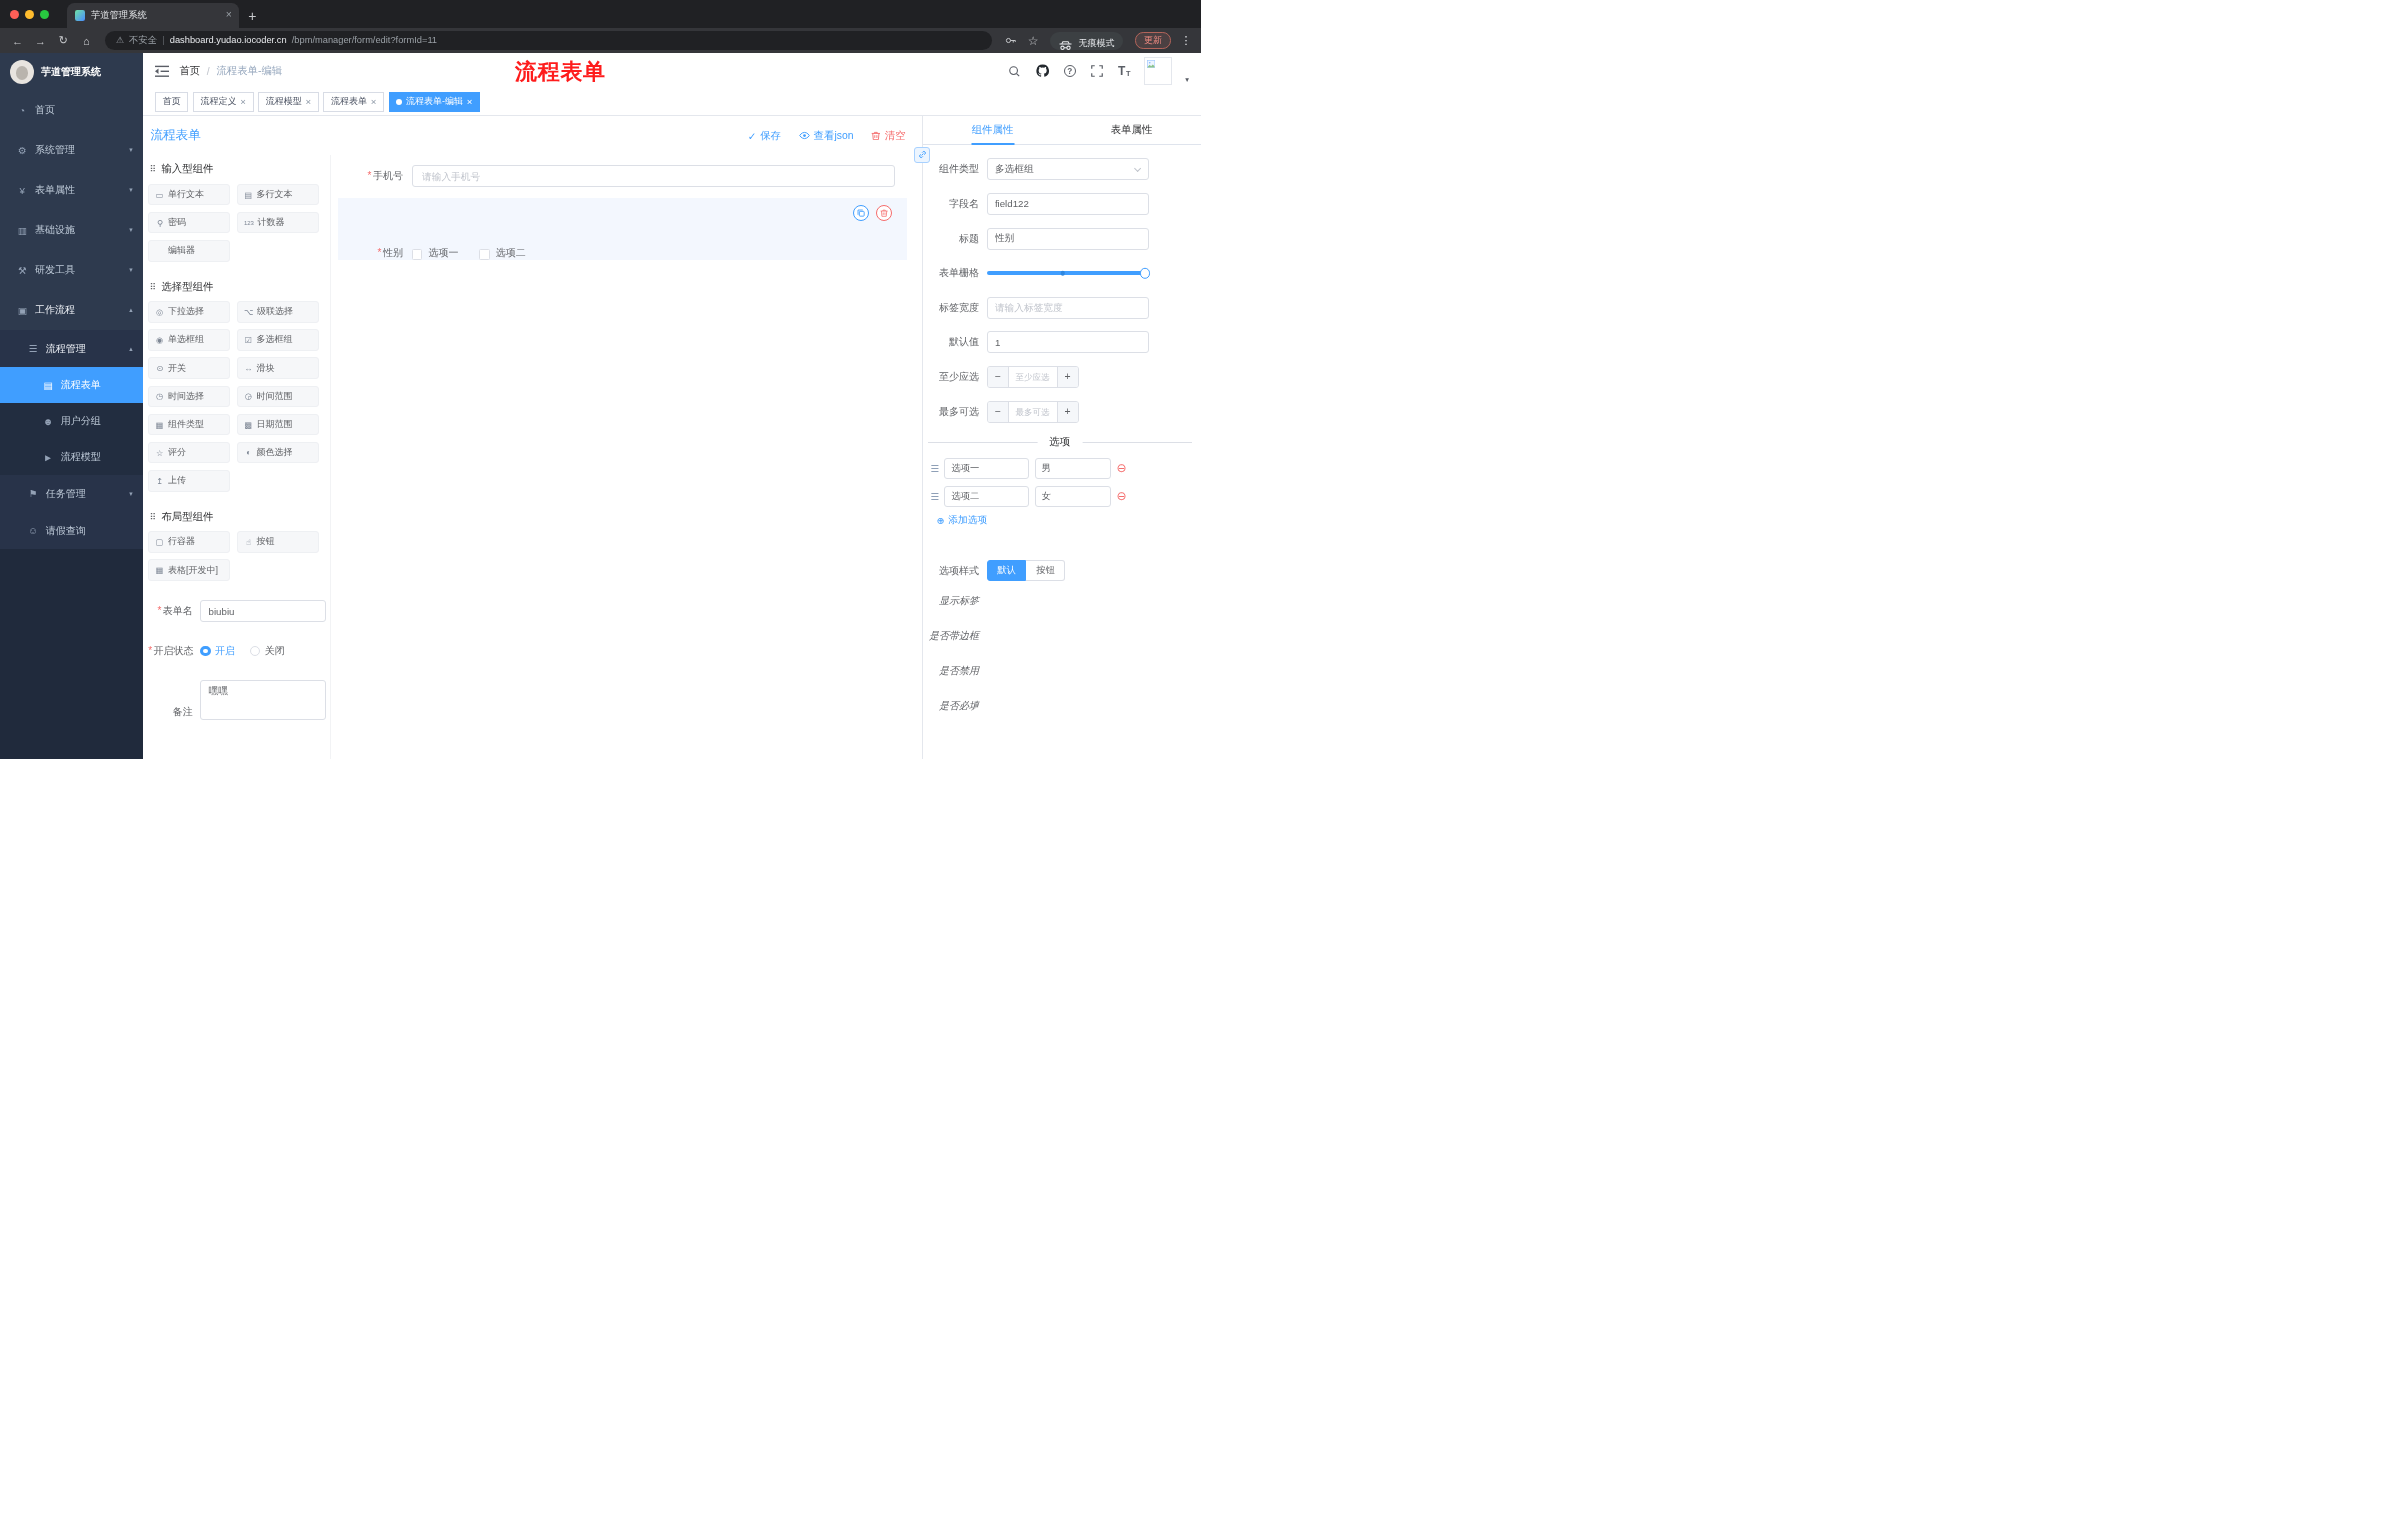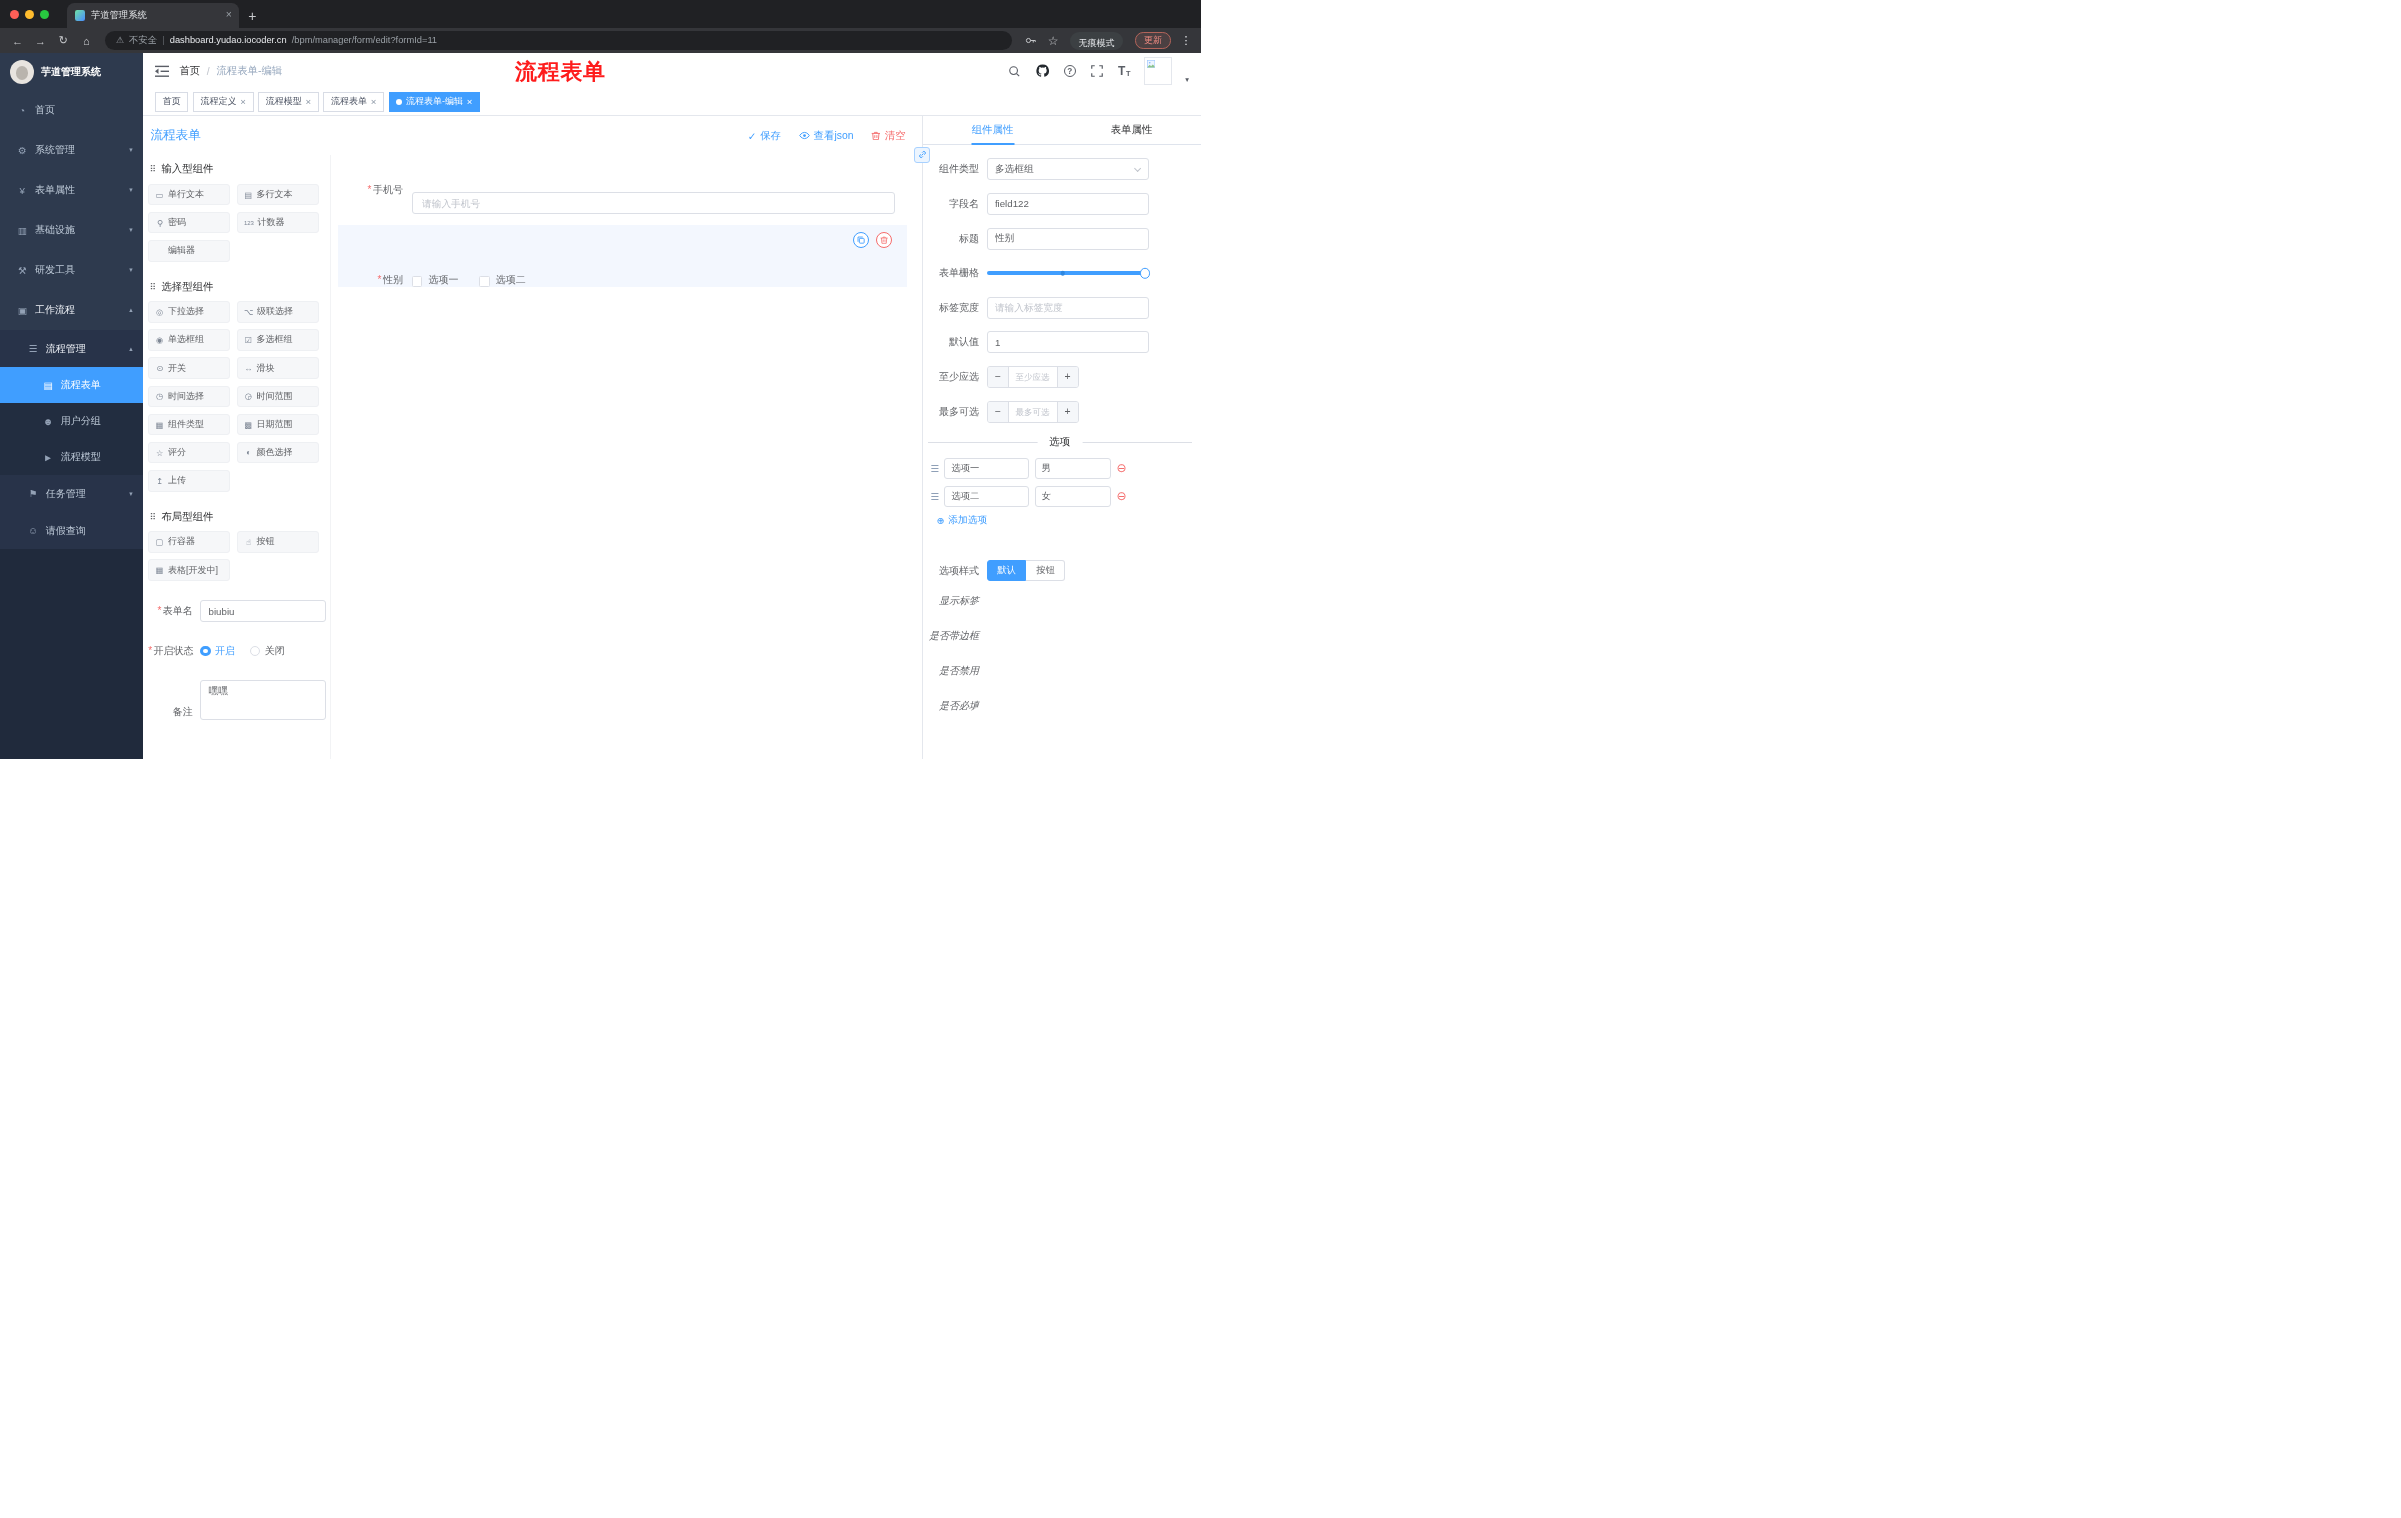--- a/index.html
+++ b/index.html
@@ -23,21 +23,21 @@
 
   .b-bar{height:25px;background:#35363a;display:flex;align-items:center;padding:0 7.4px;gap:3px;}
   .nav-ic{color:#c8cacd;font-size:11px;width:20px;text-align:center;}
   .urlbar{flex:1;height:19.3px;background:#202124;border-radius:9.7px;display:flex;align-items:center;padding:0 10.4px;gap:5.2px;margin:0 6px;font-size:9.3px;white-space:nowrap;overflow:hidden;}
   .sec-ic{color:#9aa0a6;font-size:9px;}
   .sec-tx{color:#9aa0a6;}
   .url-div{color:#5f6368;}
   .url-host{color:#e8eaed;}
   .url-path{color:#9aa0a6;}
   .bar-ic{color:#c8cacd;width:19.3px;text-align:center;display:flex;justify-content:center;}
-  .incog{height:18px;border-radius:9px;background:#3c4043;color:#e8eaed;display:flex;align-items:center;gap:5.2px;padding:0 8.2px;font-size:9px;margin:0 4.5px;flex-direction:column;}
+  .incog{height:18px;border-radius:9px;background:#3c4043;color:#e8eaed;display:flex;align-items:flex-end;gap:5.2px;padding:0 8.2px;font-size:9px;margin:0 4.5px;}
   .update{height:16.3px;border-radius:8.2px;border:0.7px solid #b3645a;background:rgba(242,139,130,.12);color:#f28b82;font-size:9px;display:flex;align-items:center;padding:0 8.2px;margin:0 4.5px;}
   .dots{color:#e8eaed;font-size:11px;width:15px;text-align:center;}
 
   
   .app{position:absolute;top:53px;left:0;right:0;bottom:0;display:flex;}
   .sidebar{width:143px;background:#2e3a4e;display:flex;flex-direction:column;flex:none;}
   .logo-row{height:37px;display:flex;align-items:center;gap:7.4px;padding:0 9.7px;}
   .logo-av{width:24px;height:24px;border-radius:50%;background:#e8e4df;position:relative;overflow:hidden;flex:none;}
   .logo-av::after{content:"";position:absolute;left:6px;top:6.7px;width:12px;height:13.4px;border-radius:50%;background:#b9b4ad;}
   .logo-title{color:#fff;font-size:10px;font-weight:bold;white-space:nowrap;}
@@ -106,21 +106,21 @@
   .radio{width:10.4px;height:10.4px;border-radius:50%;border:0.7px solid #dcdfe6;background:#fff;flex:none;}
   .radio.checked{border:3px solid var(--primary);}
   .radio-lb{font-size:10px;color:#606266;margin-right:10.4px;}
   .radio-lb.blue{color:var(--primary);}
   .tarea{width:100%;height:40px;border:0.7px solid #dcdfe6;border-radius:3px;padding:3.7px 7.4px;font-size:9.7px;color:#606266;resize:none;font-family:inherit;outline:none;}
 
   
   .canvas{position:absolute;top:39px;left:195px;width:569px;bottom:0;}
   .c-row{display:flex;align-items:center;margin-top:10.4px;}
   .c-label{width:74px;text-align:right;font-size:10px;color:#606266;padding-right:9px;flex:none;white-space:nowrap;}
-  .c-inp{flex:1;height:22px;border:0.7px solid #dcdfe6;border-radius:3px;padding:0 9px;font-size:9.7px;color:#606266;margin-right:12px;outline:none;margin-top:27px;}
+  .c-inp{flex:1;height:22px;border:0.7px solid #dcdfe6;border-radius:3px;padding:0 9px;font-size:9.7px;color:#606266;margin-right:12px;outline:none;}
   .widget{margin-top:10.4px;height:62px;background:#f3f7fe;position:relative;display:flex;align-items:flex-end;cursor:pointer;}
   .cb{width:10.4px;height:10.4px;border:0.7px solid #dcdfe6;border-radius:1.5px;background:#fff;margin-right:6px;flex:none;}
   .cb-lb{font-size:10px;color:#606266;}
   .gap28{width:21px;}
   .w-acts{position:absolute;top:7.4px;right:15px;display:flex;gap:6.7px;}
   .w-act{width:16.3px;height:16.3px;border-radius:50%;background:#fff;display:flex;align-items:center;justify-content:center;cursor:pointer;}
   .w-act.copy{border:0.7px solid var(--primary);color:var(--primary);}
   .w-act.del{border:0.7px solid var(--danger);color:var(--danger);}
 
   

